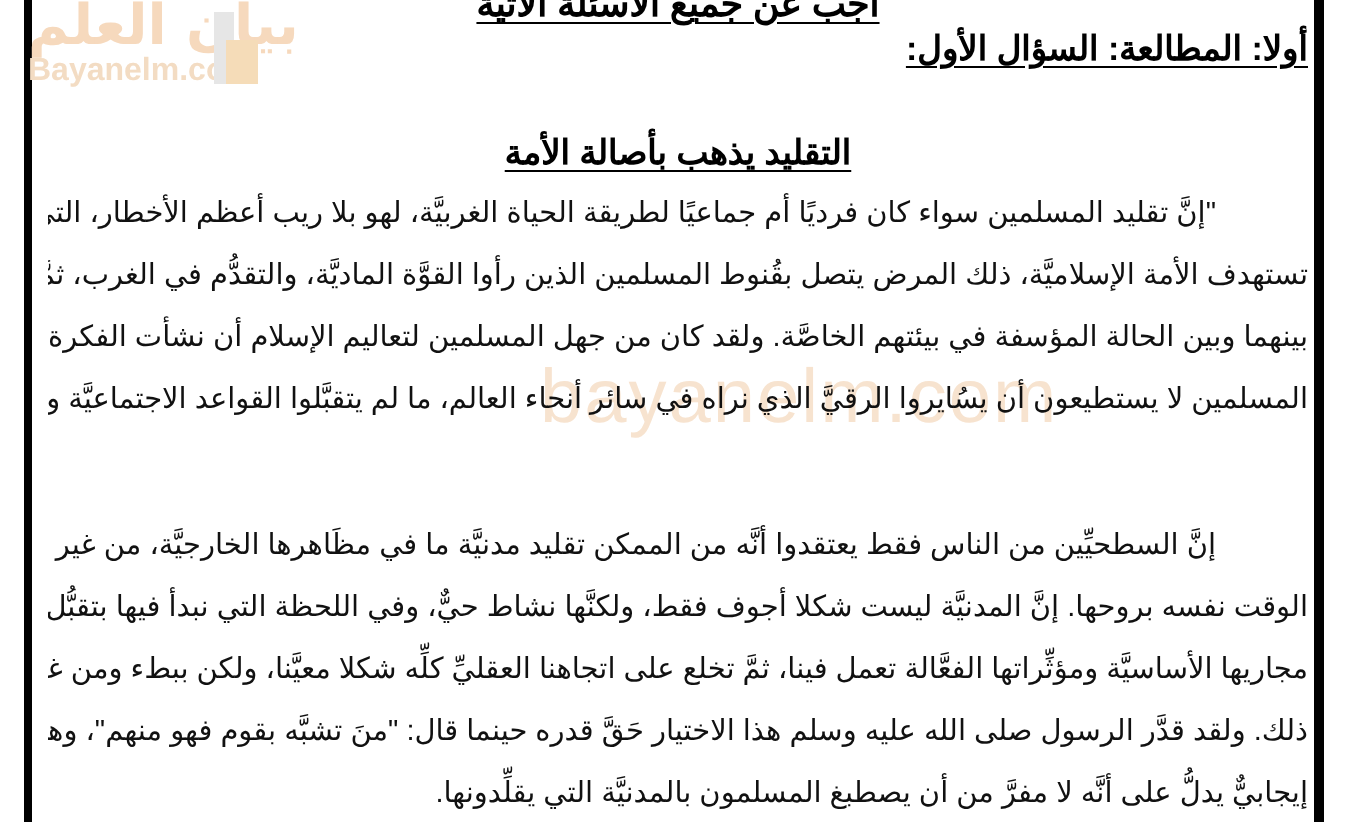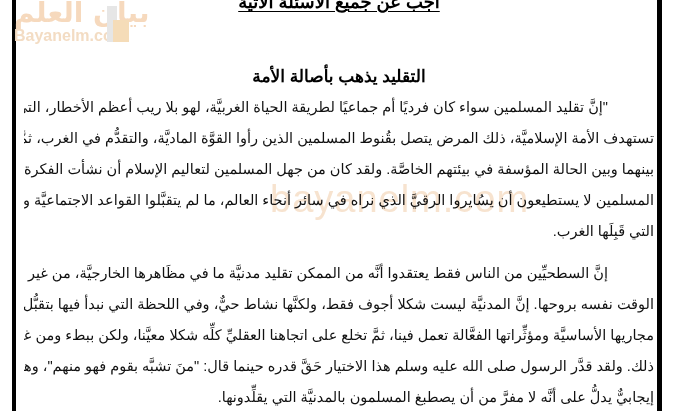--- a/index.html
+++ b/index.html
@@ -40,21 +40,21 @@
     position:absolute; right:8px; font-family:"Liberation Sans", sans-serif;
     font-weight:bold; font-size:17px; text-decoration:underline; text-underline-offset:3px;
     white-space:nowrap;
   }
   .h1 { top:14px; }
   .h2 { top:42px; }
   .sub-title {
     position:absolute; top:66px; left:0; right:0; text-align:center;
     font-family:"Liberation Sans", sans-serif; font-weight:bold; font-size:17px;
   }
-  .sub-title span { text-underline-offset:3px; }
+  .sub-title span { text-decoration:underline; text-underline-offset:3px; }
   .para {
     position:absolute; right:8px; left:8px; font-family:"Liberation Sans", sans-serif;
     font-size:14.5px; color:#111; text-align:justify; text-align-last:right;
   }
   .line { height:31px; line-height:31px; white-space:nowrap; overflow:hidden; }
   .p1 { top:92px; }
   .p2 { top:258px; }
   .indent { padding-right:46px; }
 </style>
 </head>
@@ -69,30 +69,30 @@
       <div class="a"></div>
       <div class="b"></div>
     </div>
 </div>
 <div class="wm-mid">bayanelm.com</div>
 
 <div class="content">
   <div class="main-title">
     <span>أجب عن جميع الأسئلة الآتية</span>
   </div>
+  <div class="h-line h1">أولا: المطالعة: السؤال الأول:</div>
   <div class="sub-title">
     <span>التقليد يذهب بأصالة الأمة</span>
   </div>
 
   <div class="para p1">
     <div class="line indent">"إنَّ تقليد المسلمين سواء كان فرديًا أم جماعيًا لطريقة الحياة الغربيَّة، لهو بلا ريب أعظم الأخطار، التي</div>
     <div class="line">تستهدف الأمة الإسلاميَّة، ذلك المرض يتصل بقُنوط المسلمين الذين رأوا القوَّة الماديَّة، والتقدُّم في الغرب، ثمَّ وازنوا</div>
     <div class="line">بينهما وبين الحالة المؤسفة في بيئتهم الخاصَّة. ولقد كان من جهل المسلمين لتعاليم الإسلام أن نشأت الفكرة القائلة :إنَّ</div>
     <div class="line">المسلمين لا يستطيعون أن يسُايروا الرقيَّ الذي نراه في سائر أنحاء العالم، ما لم يتقبَّلوا القواعد الاجتماعيَّة والاقتصاديَّة</div>
-    <div class="line">التي قَبِلَها الغرب.</div>
   </div>
 
   <div class="para p2">
     <div class="line indent">إنَّ السطحيِّين من الناس فقط يعتقدوا أنَّه من الممكن تقليد مدنيَّة ما في مظَاهرها الخارجيَّة، من غير أن يتأثَّروا في</div>
     <div class="line">الوقت نفسه بروحها. إنَّ المدنيَّة ليست شكلا أجوف فقط، ولكنَّها نشاط حيٌّ، وفي اللحظة التي نبدأ فيها بتقبُّل شكلها تأخذ</div>
     <div class="line">مجاريها الأساسيَّة ومؤثِّراتها الفعَّالة تعمل فينا، ثمَّ تخلع على اتجاهنا العقليِّ كلِّه شكلا معيَّنا، ولكن ببطء ومن غير أن نلحظ</div>
     <div class="line">ذلك. ولقد قدَّر الرسول صلى الله عليه وسلم هذا الاختيار حَقَّ قدره حينما قال: "منَ تشبَّه بقوم فهو منهم"، وهذا  تعبير</div>
     <div class="line">إيجابيٌّ يدلُّ على أنَّه لا مفرَّ من أن يصطبغ المسلمون بالمدنيَّة التي يقلِّدونها.</div>
   </div>
 </div>

